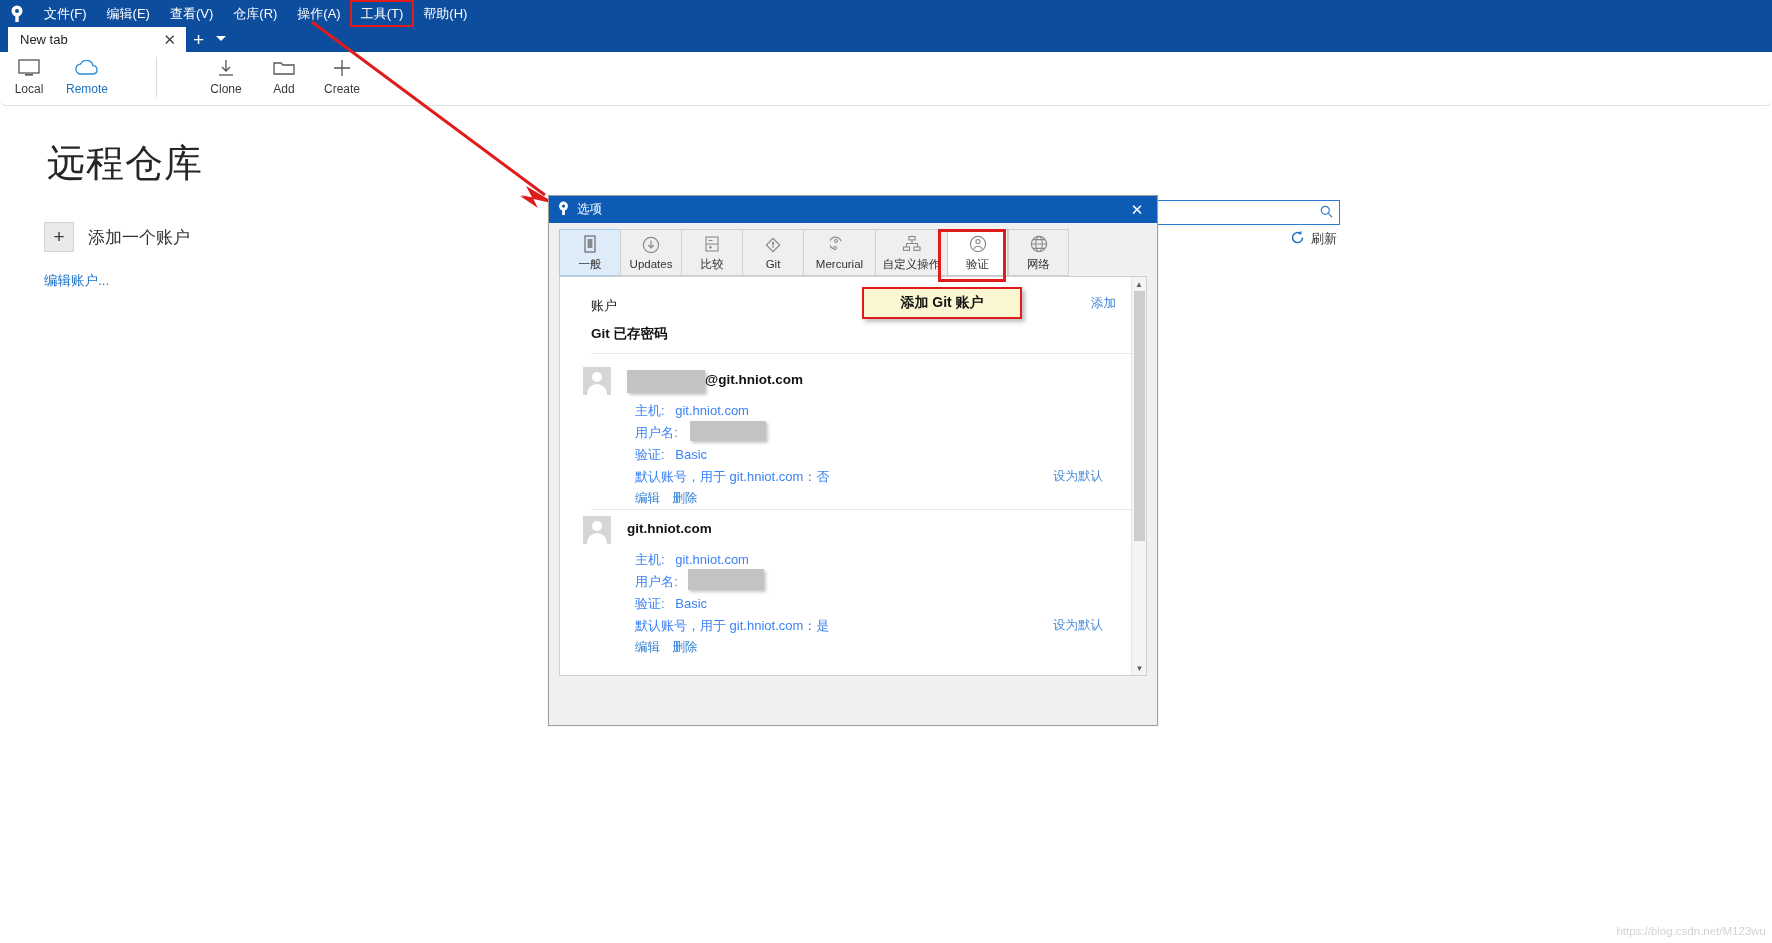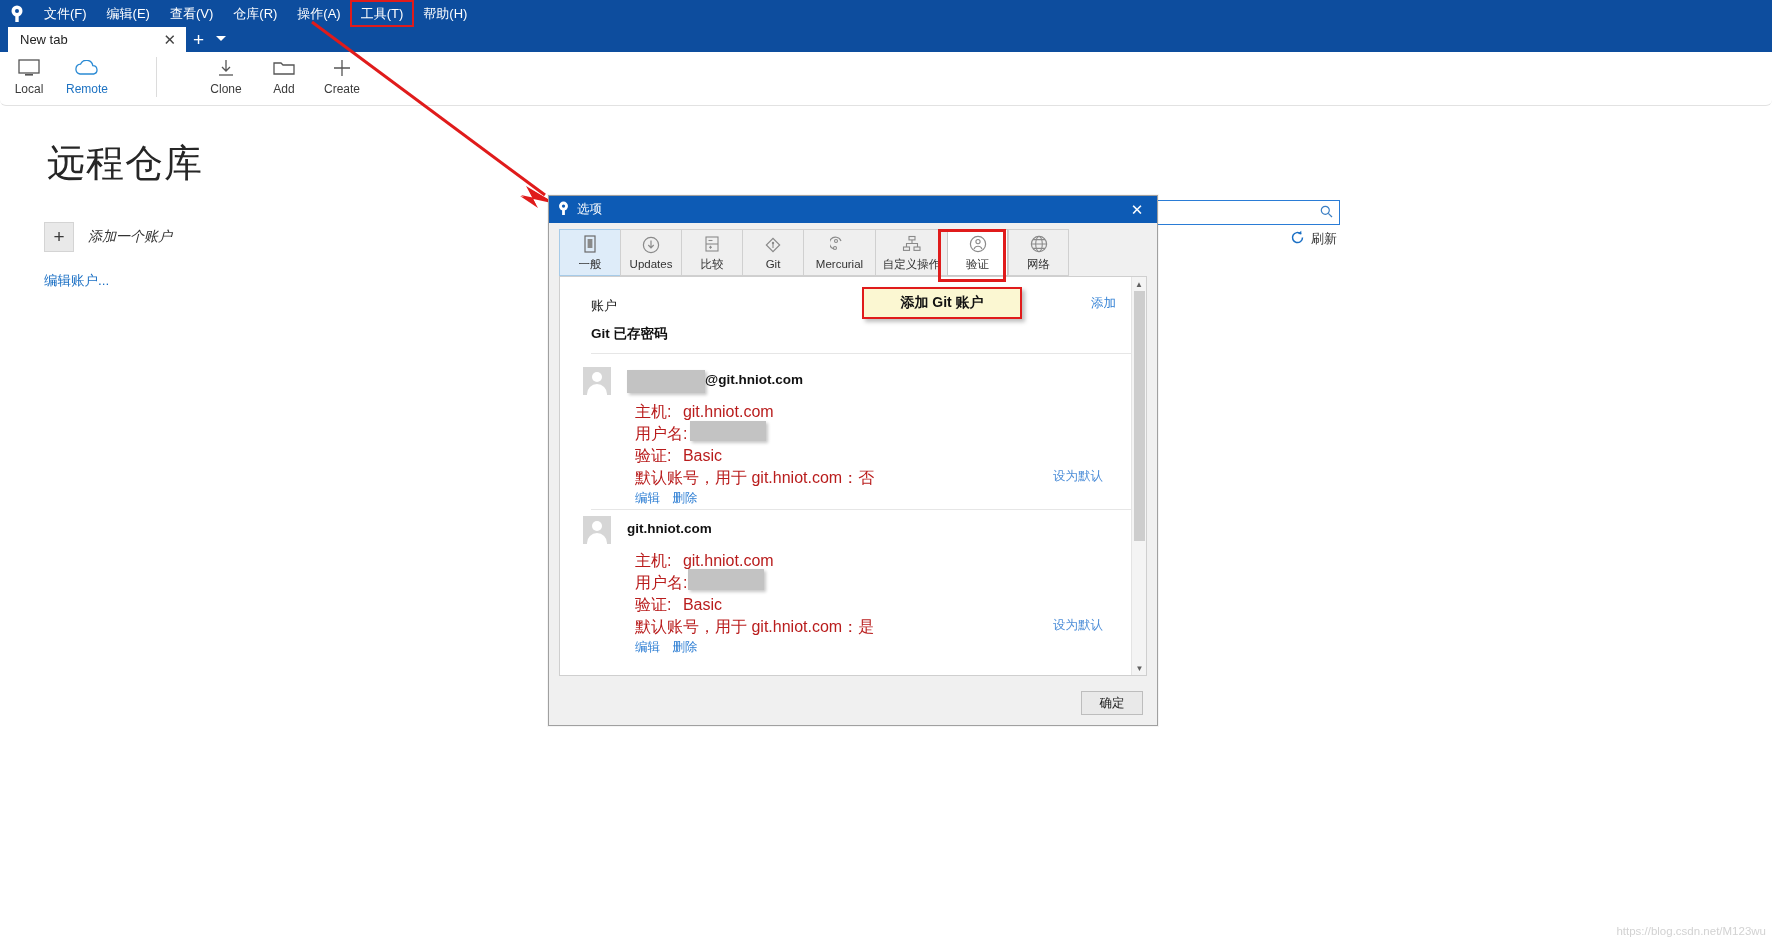--- a/index.html
+++ b/index.html
@@ -70,21 +70,21 @@
     position:absolute; left:47px; top:138px; font-size:38px; color:#262626; font-weight:400;
     letter-spacing:1px;
   }
   #addaccountrow{
     position:absolute; left:44px; top:222px; display:flex; align-items:center; gap:14px;
   }
   #plusbox{
     width:30px;height:30px;background:#e9e9e9;border:1px solid #d4d4d4;
     display:flex;align-items:center;justify-content:center;font-size:19px;color:#3a3a3a;
   }
-  #addaccountlabel{ font-size:14px; color:#333;font-style:italic; }
+  #addaccountlabel{ font-size:17px; color:#333; }
   #editaccountlink{
     position:absolute; left:44px; top:272px; font-size:13.5px; color:#1a6fc4;
   }
   #searchbox{
     position:absolute; left:880px; top:200px; width:460px; height:25px;
     border:1px solid #2a7cd6; background:#fff; display:flex; align-items:center;
     justify-content:flex-end; padding-right:6px;
   }
   #refreshrow{
     position:absolute; left:1290px; top:230px; display:flex; align-items:center; gap:6px;
@@ -153,21 +153,21 @@
   .acct .avatar .head{
     position:absolute; left:9px; top:5px; width:10px; height:10px; border-radius:50%; background:#fff;
   }
   .acct .avatar .body{
     position:absolute; left:4px; top:17px; width:20px; height:14px; border-radius:10px 10px 0 0; background:#fff;
   }
   .acct .title{ position:absolute; left:52px; top:5px; font-size:13.5px; font-weight:bold; color:#111; }
   .acct .redact{
     position:absolute; background:#c3c3c3; box-shadow:2px 2px 3px rgba(0,0,0,0.22);
   }
-  .acct .row{ position:absolute; left:60px; font-size:16px; color:#b91c1c; white-space:nowrap; }
+  .acct .row{ position:absolute; left:60px; font-size:13px; color:#3b82f6; white-space:nowrap; }
   .acct .links{ position:absolute; left:60px; font-size:12.5px; }
   .acct .links a{ color:#2f7fd4; text-decoration:none; margin-right:9px; }
   .acct .setdefault{ position:absolute; right:32px; font-size:12.5px; color:#4f8fd8; }
 
   #addlink{ position:absolute; right:30px; top:18px; font-size:12.5px; color:#2f7fd4; }
 
   #tooltip{
     position:absolute; left:862px; top:287px; width:160px; height:32px;
     background:#fbf7d2; border:2px solid #e01b1b;
     display:flex; align-items:center; justify-content:center;
@@ -475,22 +475,19 @@
       </div>
     </div>
 
     <div id="dlgscroll">
       <div class="arr">▲</div>
       <div class="thumb"></div>
       <div class="arr" style="position:absolute;bottom:0;width:15px;">▼</div>
     </div>
   </div>
 
-  <div id="dlgfooter">
-    <div id="okbtn">确定</div>
-  </div>
 </div>
 
 <div id="tabboxhl"></div>
 
 <div id="tooltip">添加 Git 账户</div>
 
 <div id="watermark">https://blog.csdn.net/M123wu</div>
 
 </body></html>

